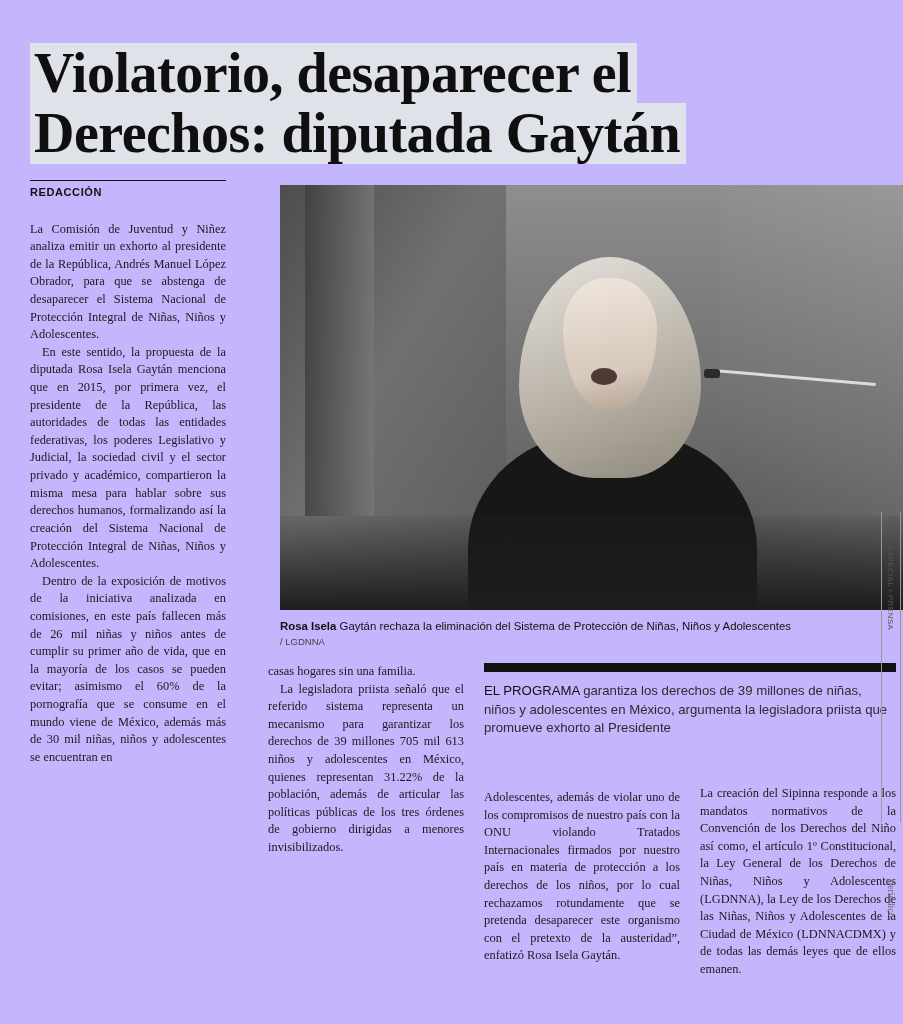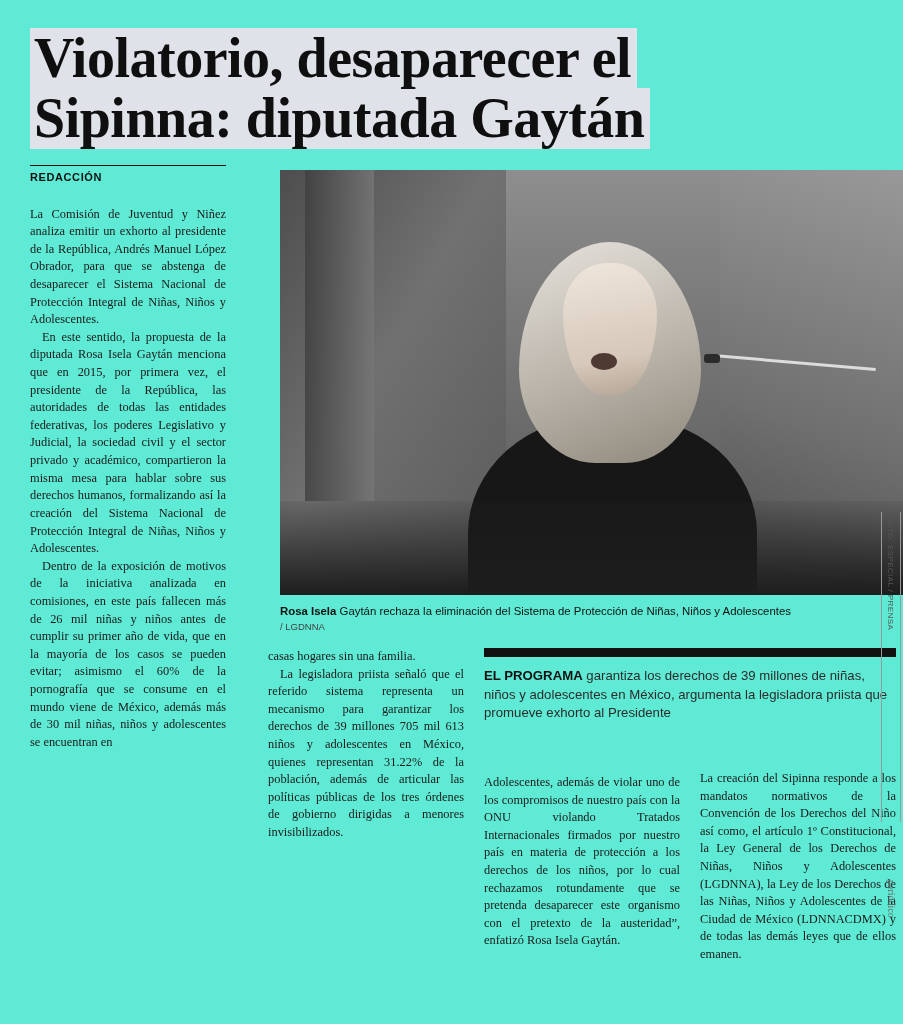--- a/index.html
+++ b/index.html
@@ -12,23 +12,23 @@
     height: 1024px;
     font-family: "Liberation Serif", serif;
     color: #111;
     overflow: hidden;
     position: relative;
   }
   .page {
     position: relative;
     width: 903px;
     height: 1024px;
-    background: #5eead4;
+    background: #c4b5fd;
     box-sizing: border-box;
-    padding: 22px 24px 8px 26px;
+    padding: 37px 24px 8px 26px;
   }
 
   
   .headline {
     font-family: "Liberation Serif", serif;
     font-weight: 700;
     font-size: 56px;
     line-height: 1.08;
     letter-spacing: -0.5px;
     color: #0f0f0f;
@@ -231,21 +231,21 @@
     margin-bottom: 10px;
   }
   .atentado .lede {
     font-family: "Liberation Sans", sans-serif;
     font-size: 13.2px;
     line-height: 1.42;
     color: #2c2c2c;
   }
   .atentado .lede b {
     color: #111;
-    font-weight: 700;
+    font-weight: 400;
   }
 
   
   .col4 {
     position: absolute;
     left: 458px;
     top: 604px;
     width: 196px;
   }
   .col5 {
@@ -295,21 +295,21 @@
     margin-left: 14px;
   }
 </style>
 </head>
 <body>
 
 <div class="page">
 
   <div class="headline">
     <span class="hl-line">Violatorio, desaparecer el</span>
-    <span class="hl-line">Sipinna: diputada Gaytán</span>
+    <span class="hl-line">Derechos: diputada Gaytán</span>
   </div>
 
   <div class="top-rule"></div>
 
   <div class="content">
 
     <div class="col col1">
       <div class="byline">REDACCIÓN</div>
       <p class="first">La Comisión de Juventud y Niñez analiza emitir un exhorto al presidente de la República, Andrés Manuel López Obrador, para que se abstenga de desaparecer el Sistema Nacional de Protección Integral de Niñas, Niños y Adolescentes.</p>
       <p>En este sentido, la propuesta de la diputada Rosa Isela Gaytán menciona que en 2015, por primera vez, el presidente de la República, las autoridades de todas las entidades federativas, los poderes Legislativo y Judicial, la sociedad civil y el sector privado y académico, compartieron la misma mesa para hablar sobre sus derechos humanos, formalizando así la creación del Sistema Nacional de Protección Integral de Niñas, Niños y Adolescentes.</p>

